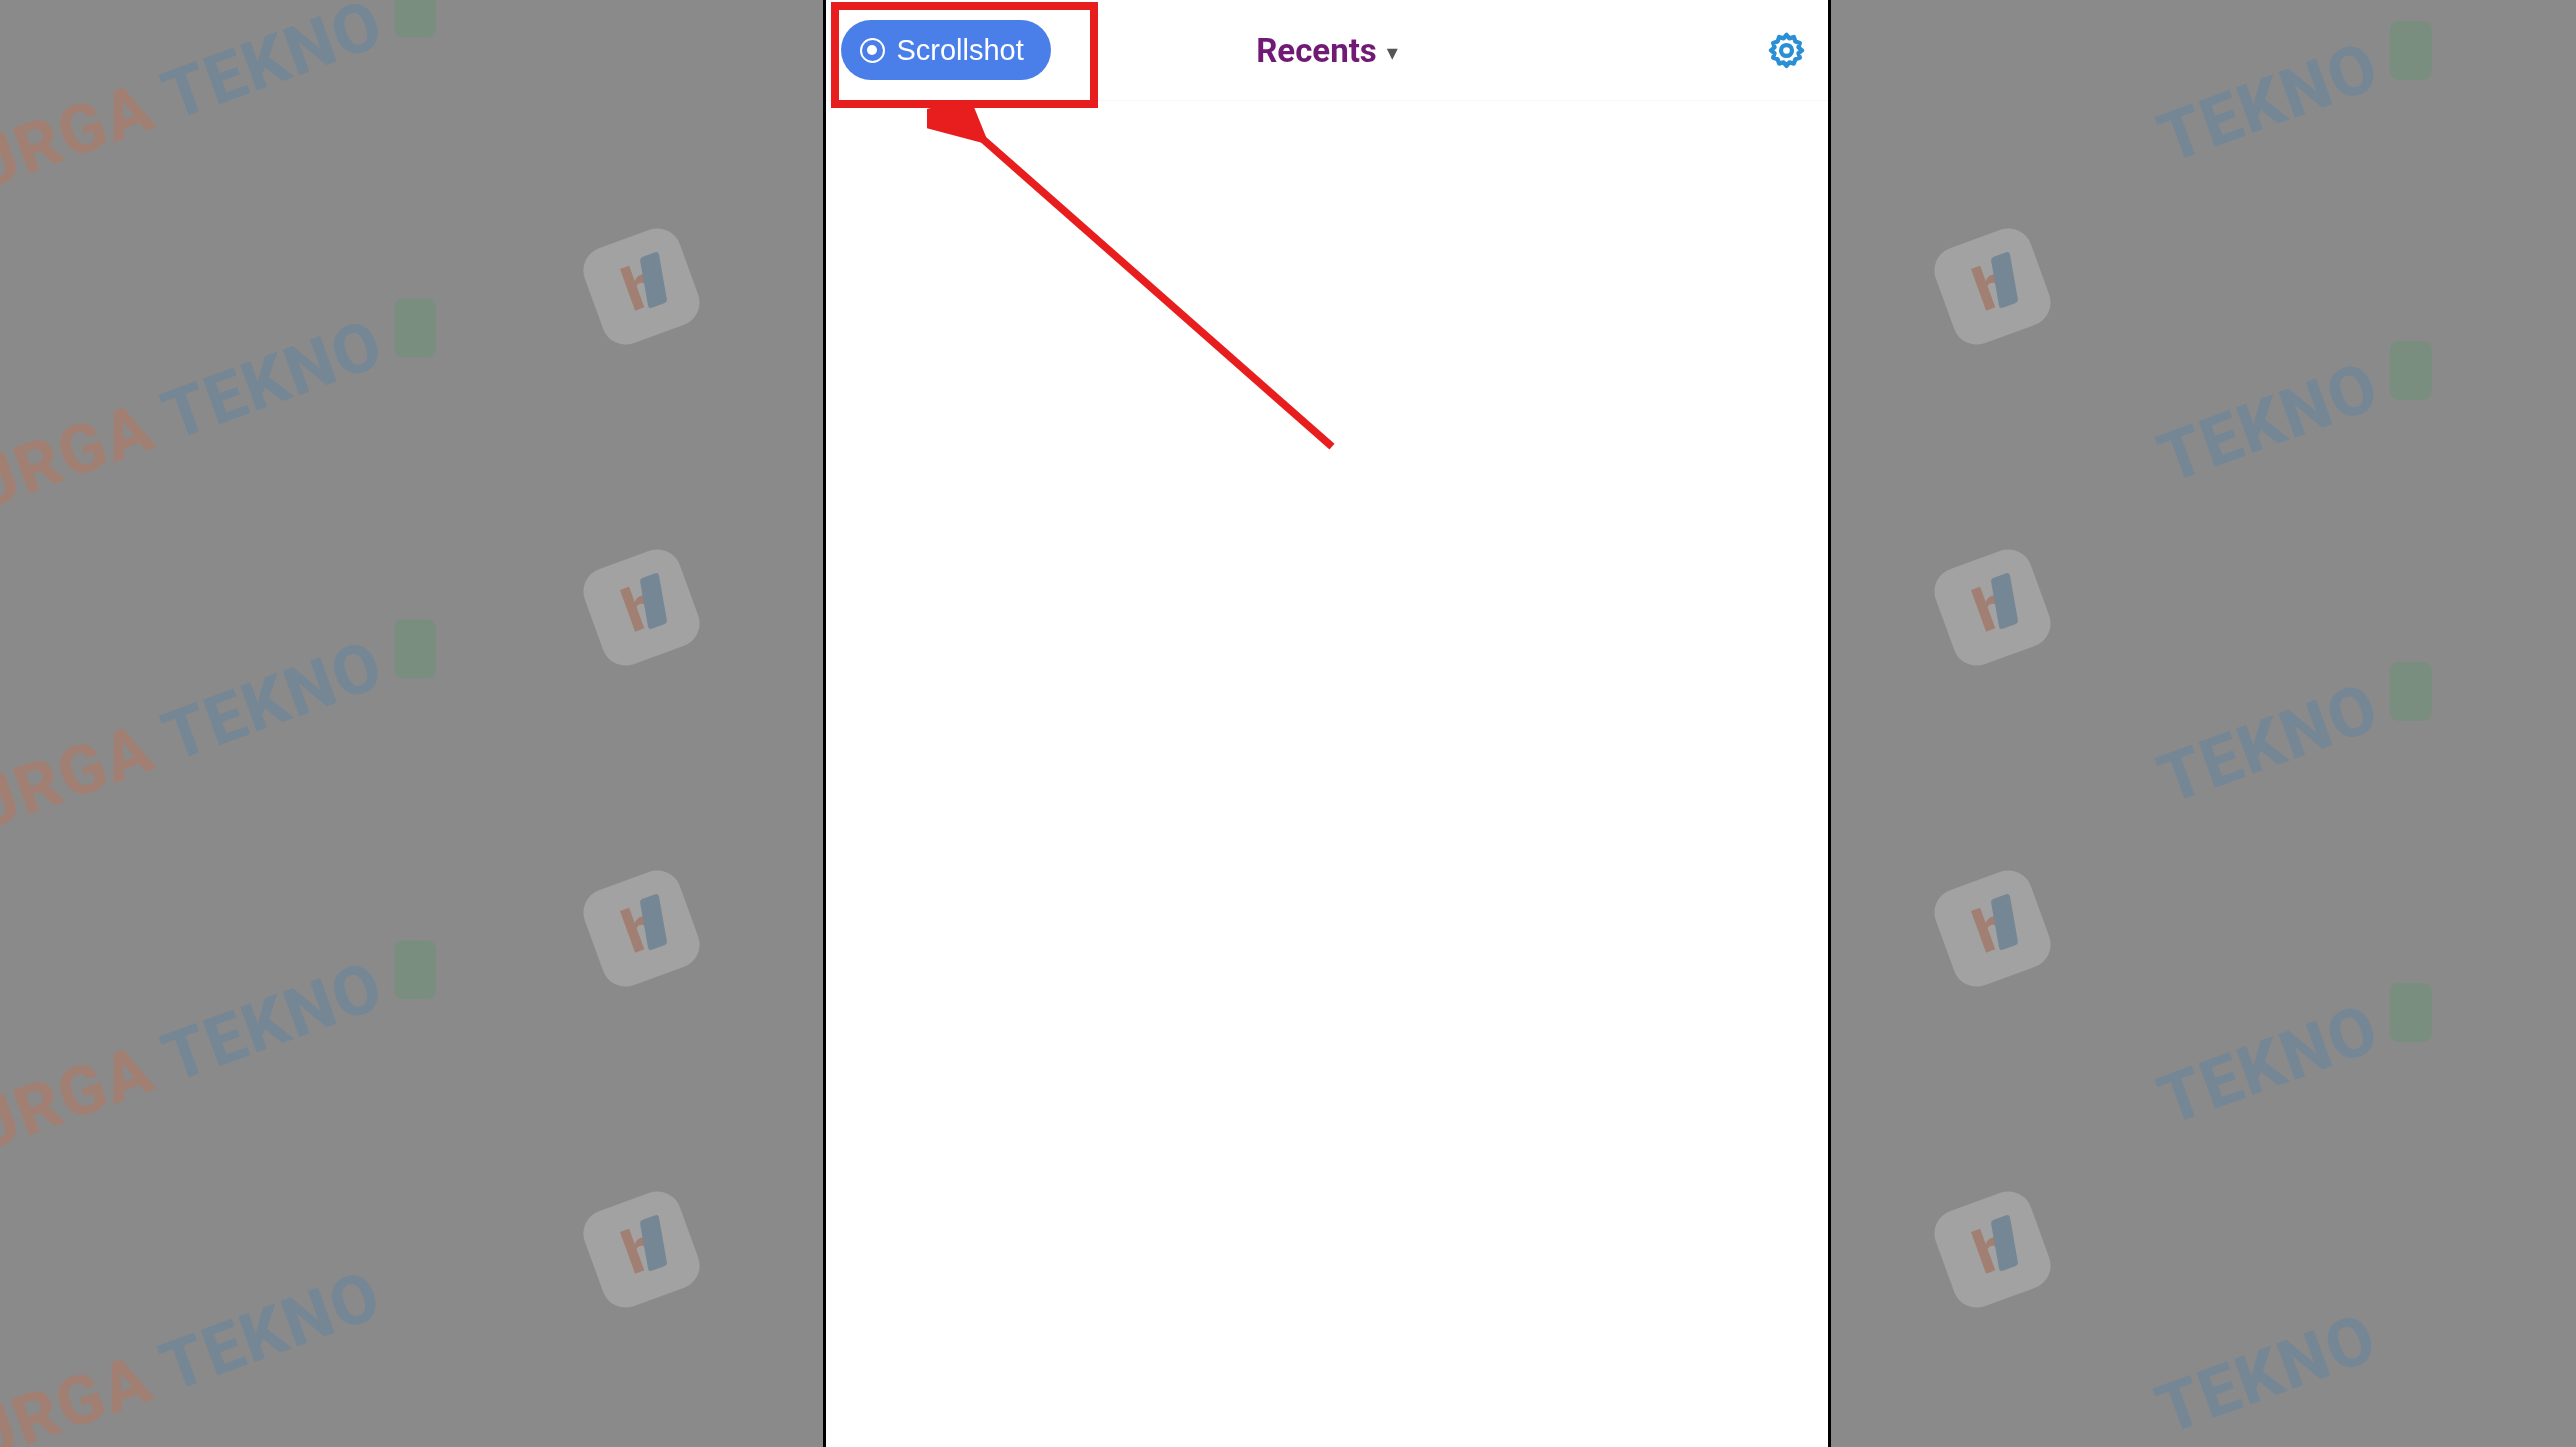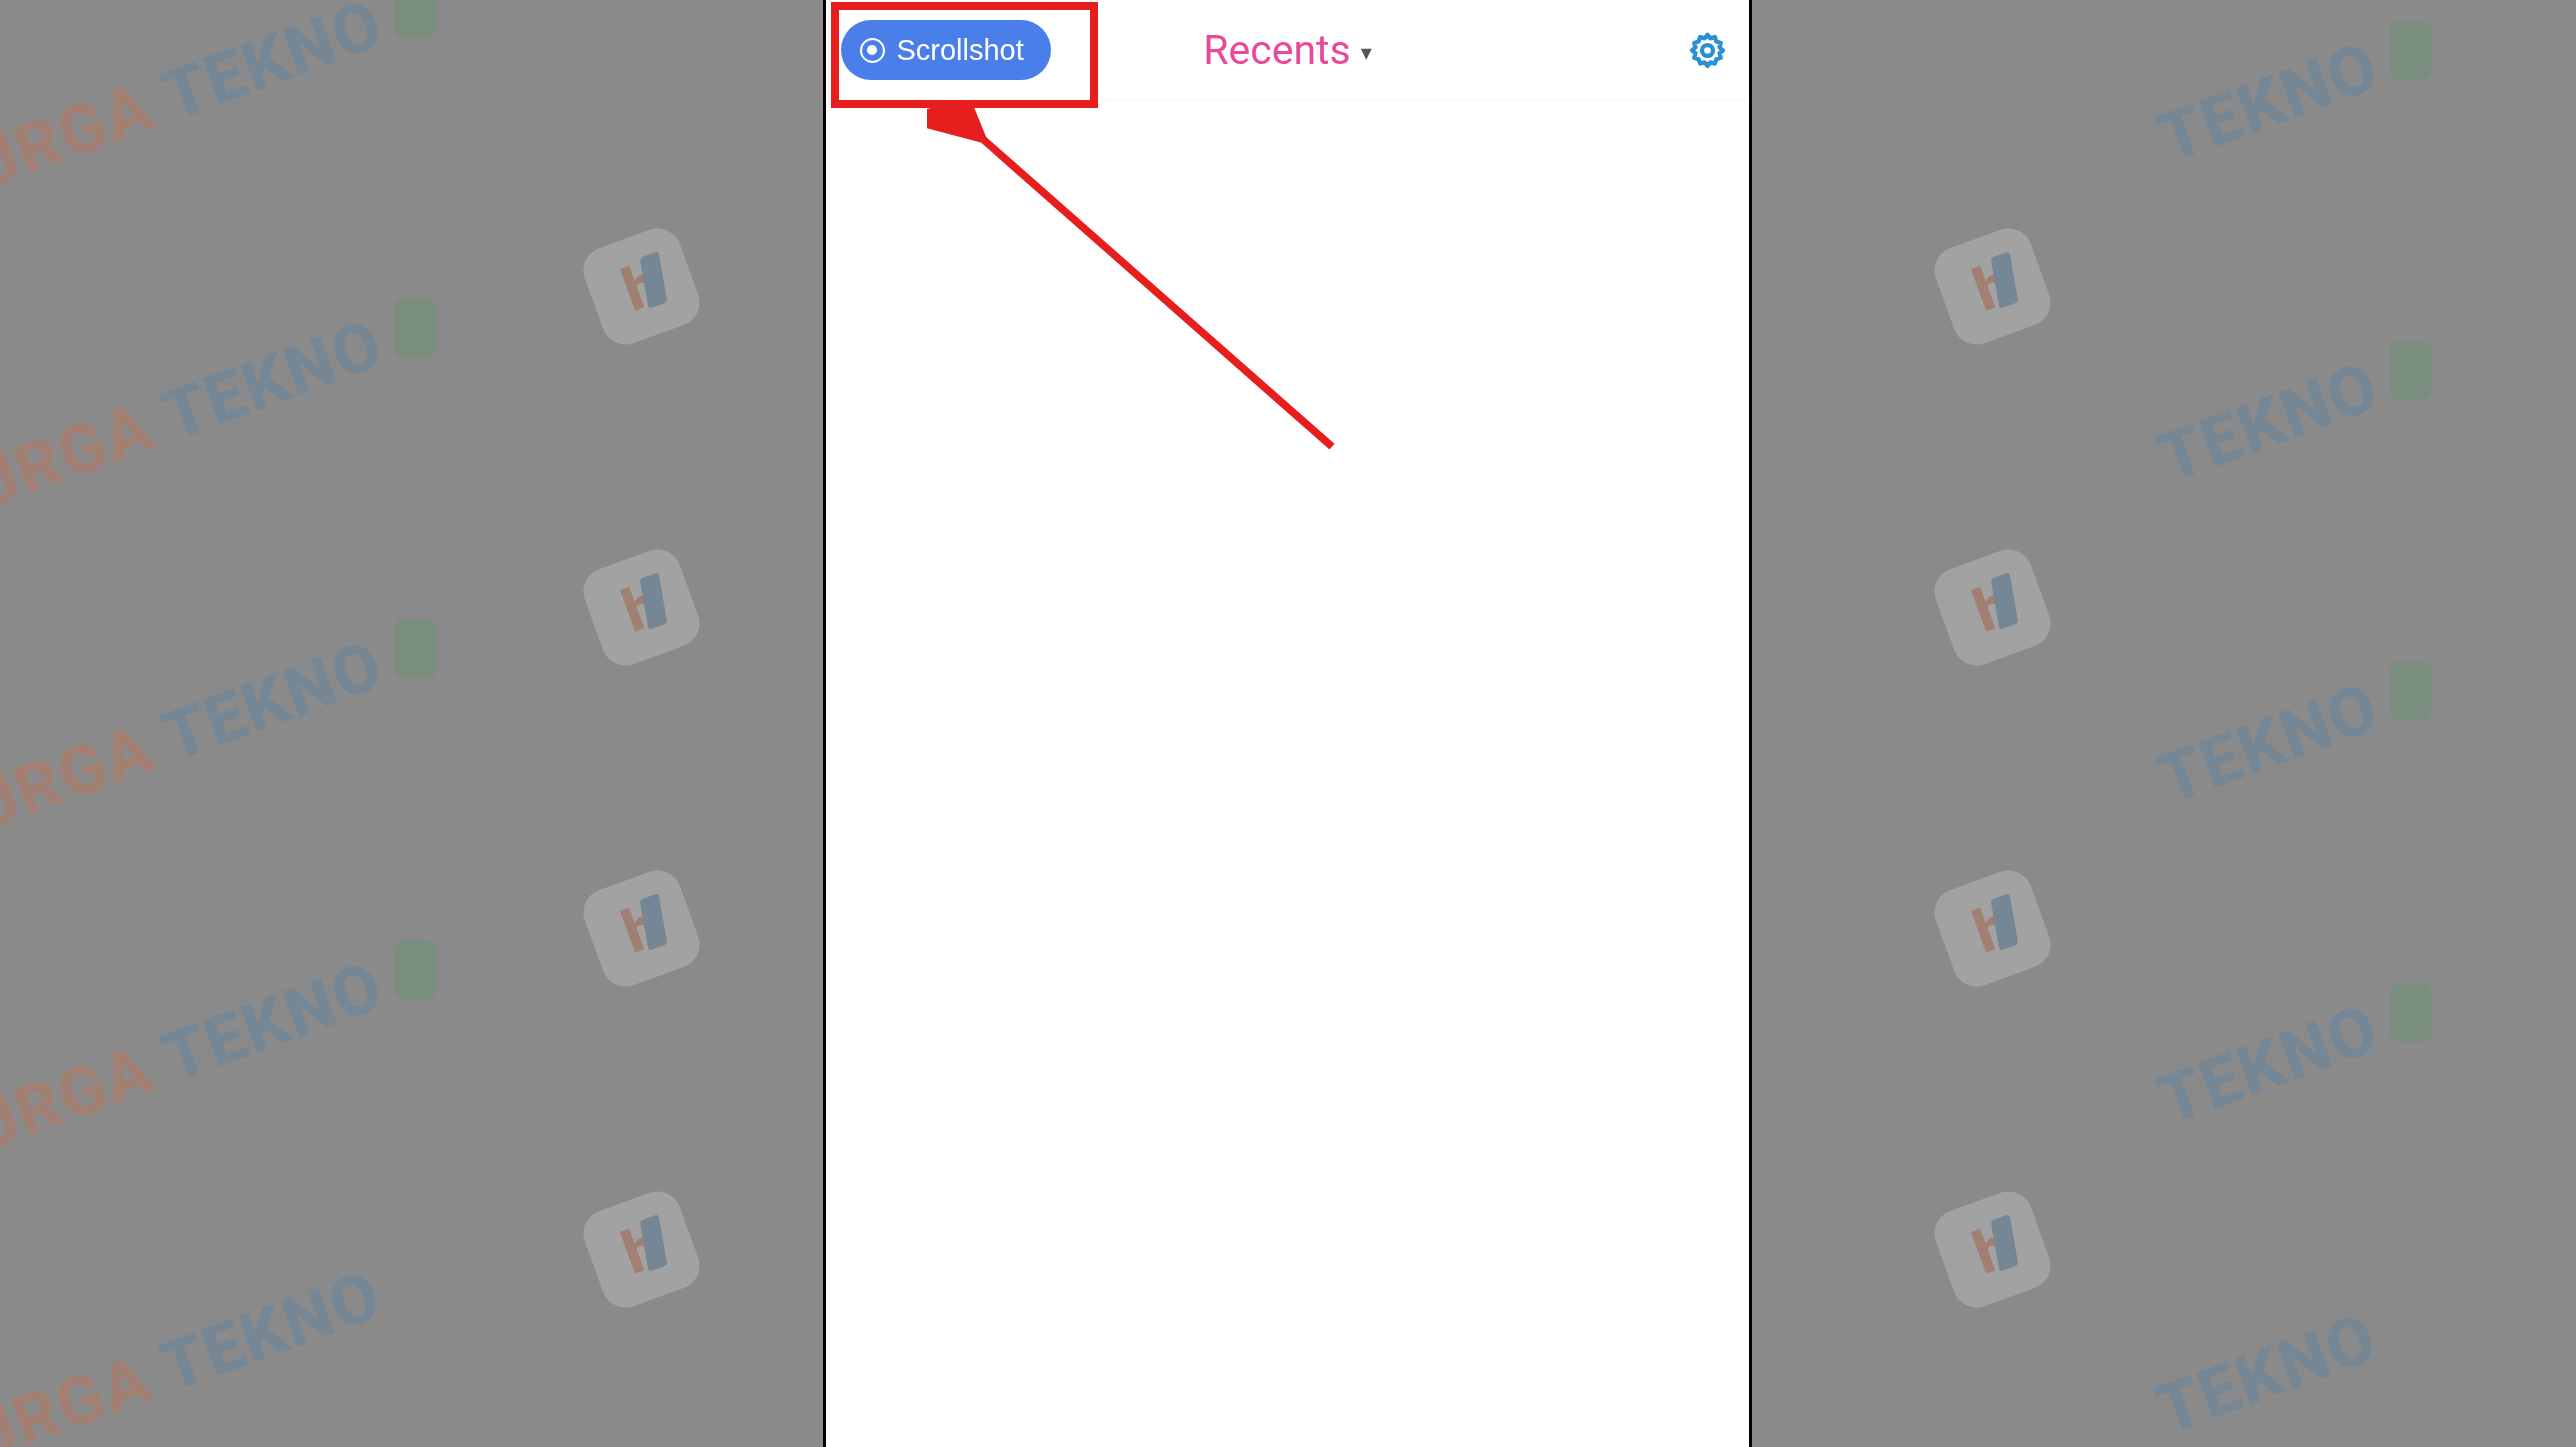--- a/index.html
+++ b/index.html
@@ -74,21 +74,21 @@
       border-radius: 8.4px;
       transform: rotate(20deg);
       top: 8.4px;
     }
 
     
     .phone-frame {
       position: absolute;
       left: 823px;
       top: 0;
-      width: 929px;
+      width: 1008px;
       height: 1448px;
       background: #fff;
       border-left: 3.4px solid #000;
       border-right: 3.4px solid #000;
     }
 
     .top-bar {
       display: flex;
       align-items: center;
       justify-content: space-between;
@@ -132,23 +132,23 @@
     }
     .record-icon::after {
       content: "";
       width: 10px;
       height: 10px;
       background: #fff;
       border-radius: 50%;
     }
 
     .title-text {
-      font-size: 41px;
-      font-weight: 400;
-      color: #ec4899;
+      font-size: 33px;
+      font-weight: 700;
+      color: #701a75;
     }
     .dropdown-caret {
       font-size: 22px;
       color: #555;
       line-height: 1;
       position: relative;
       top: 3.4px;
     }
 
     .settings-icon {

